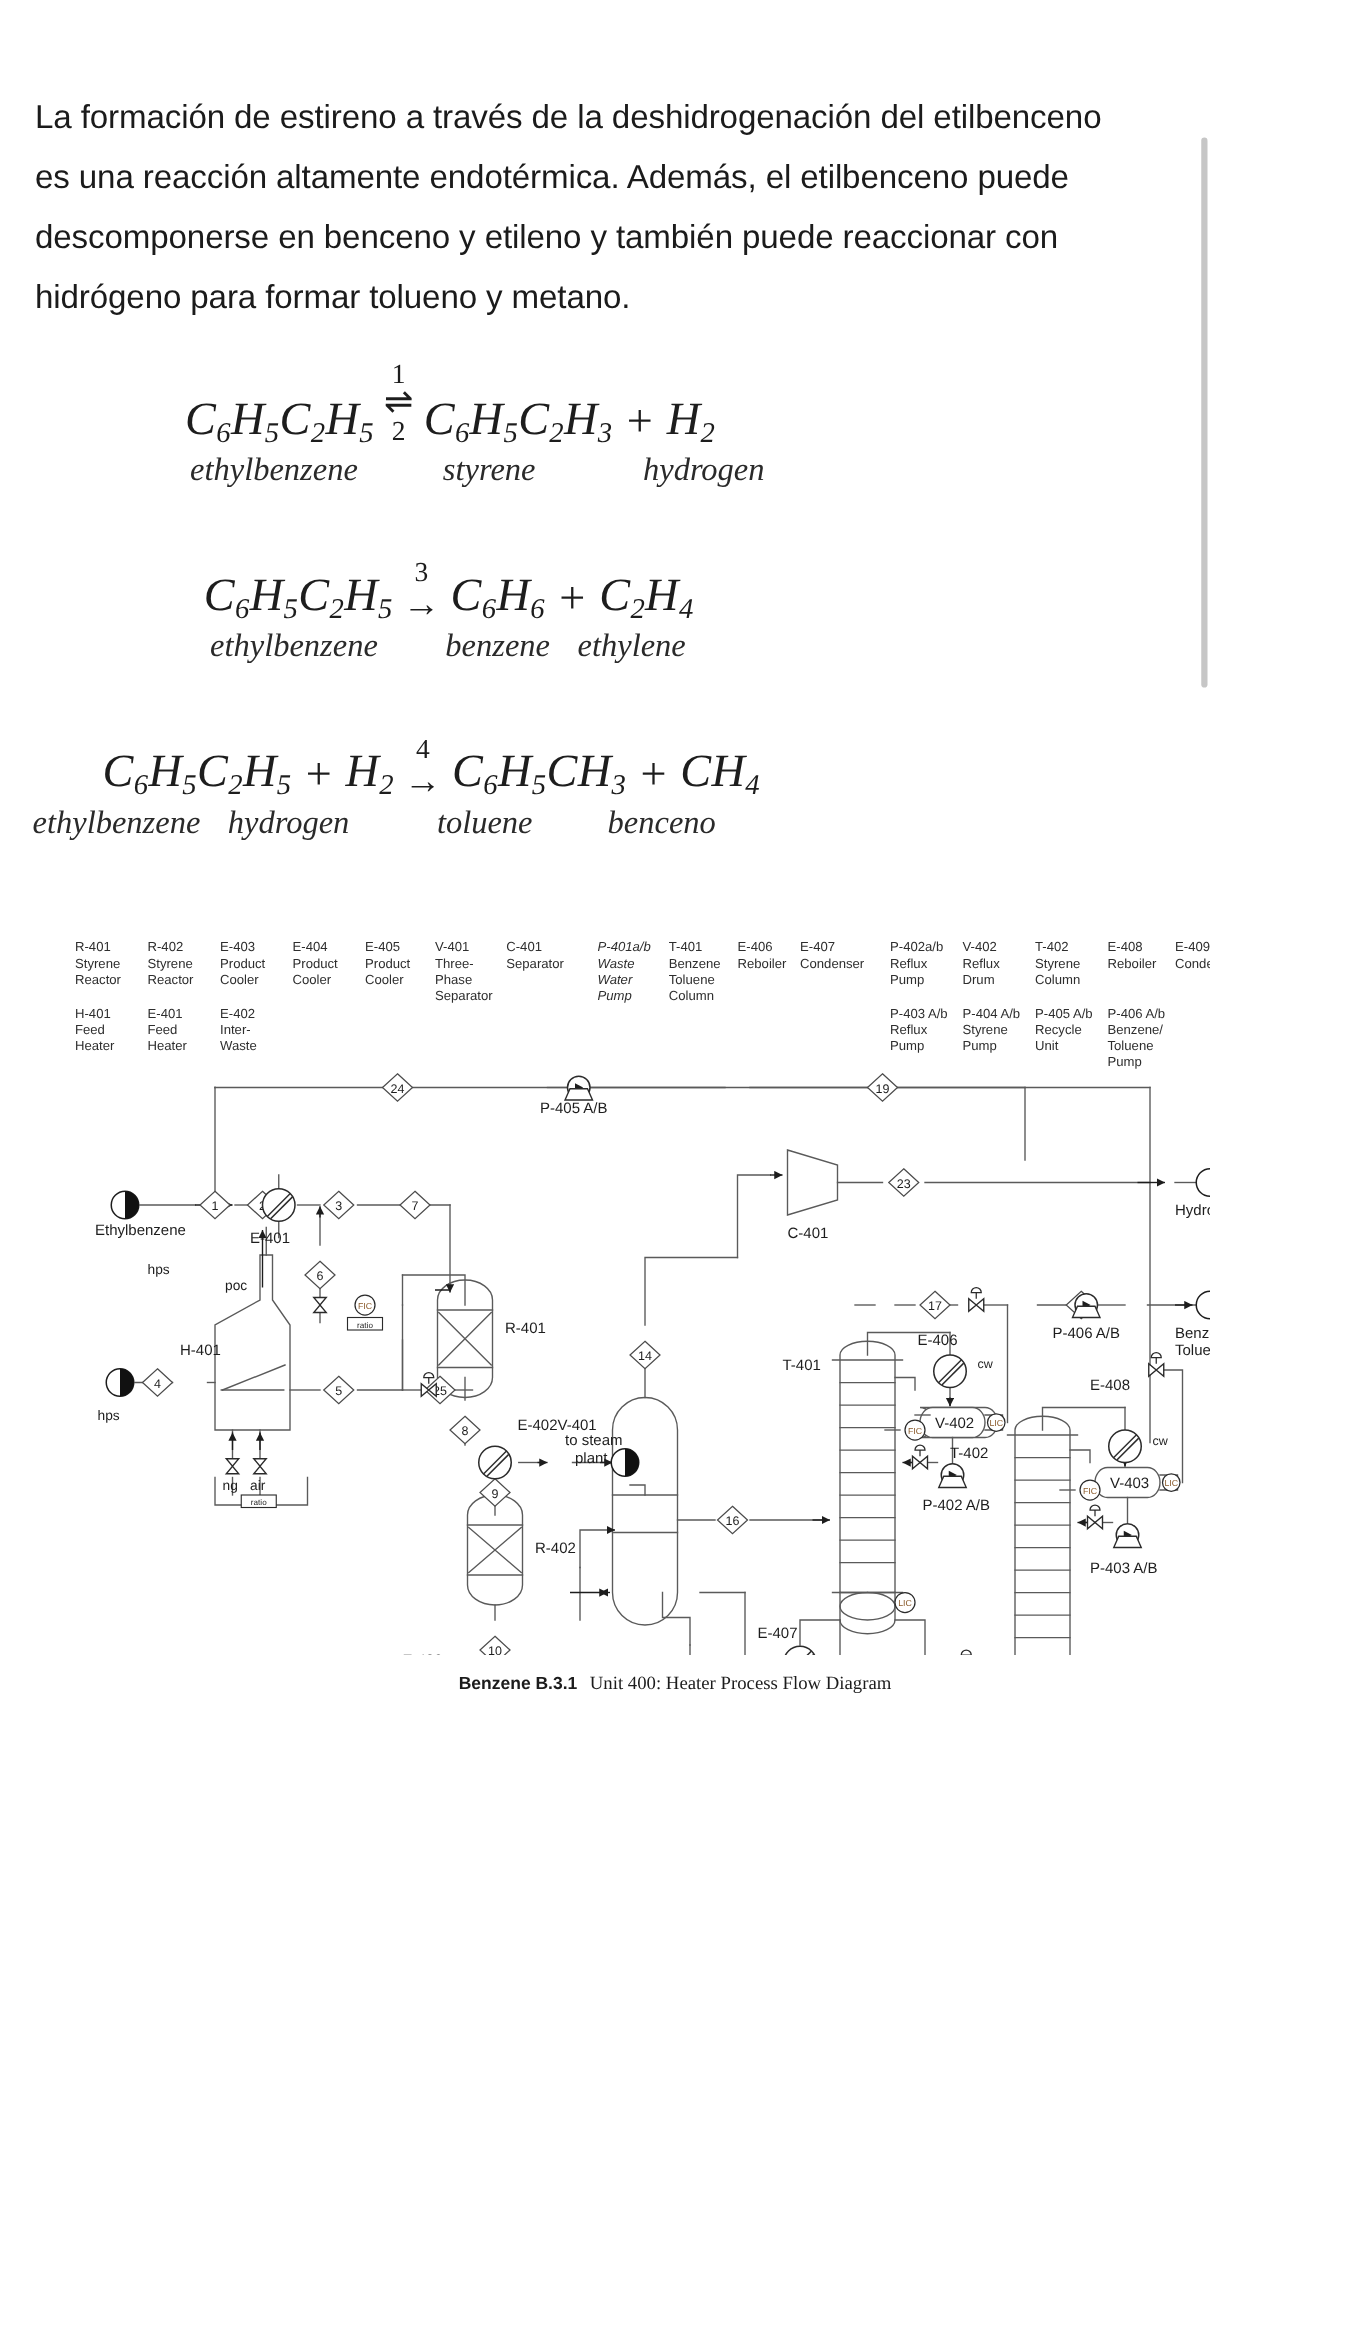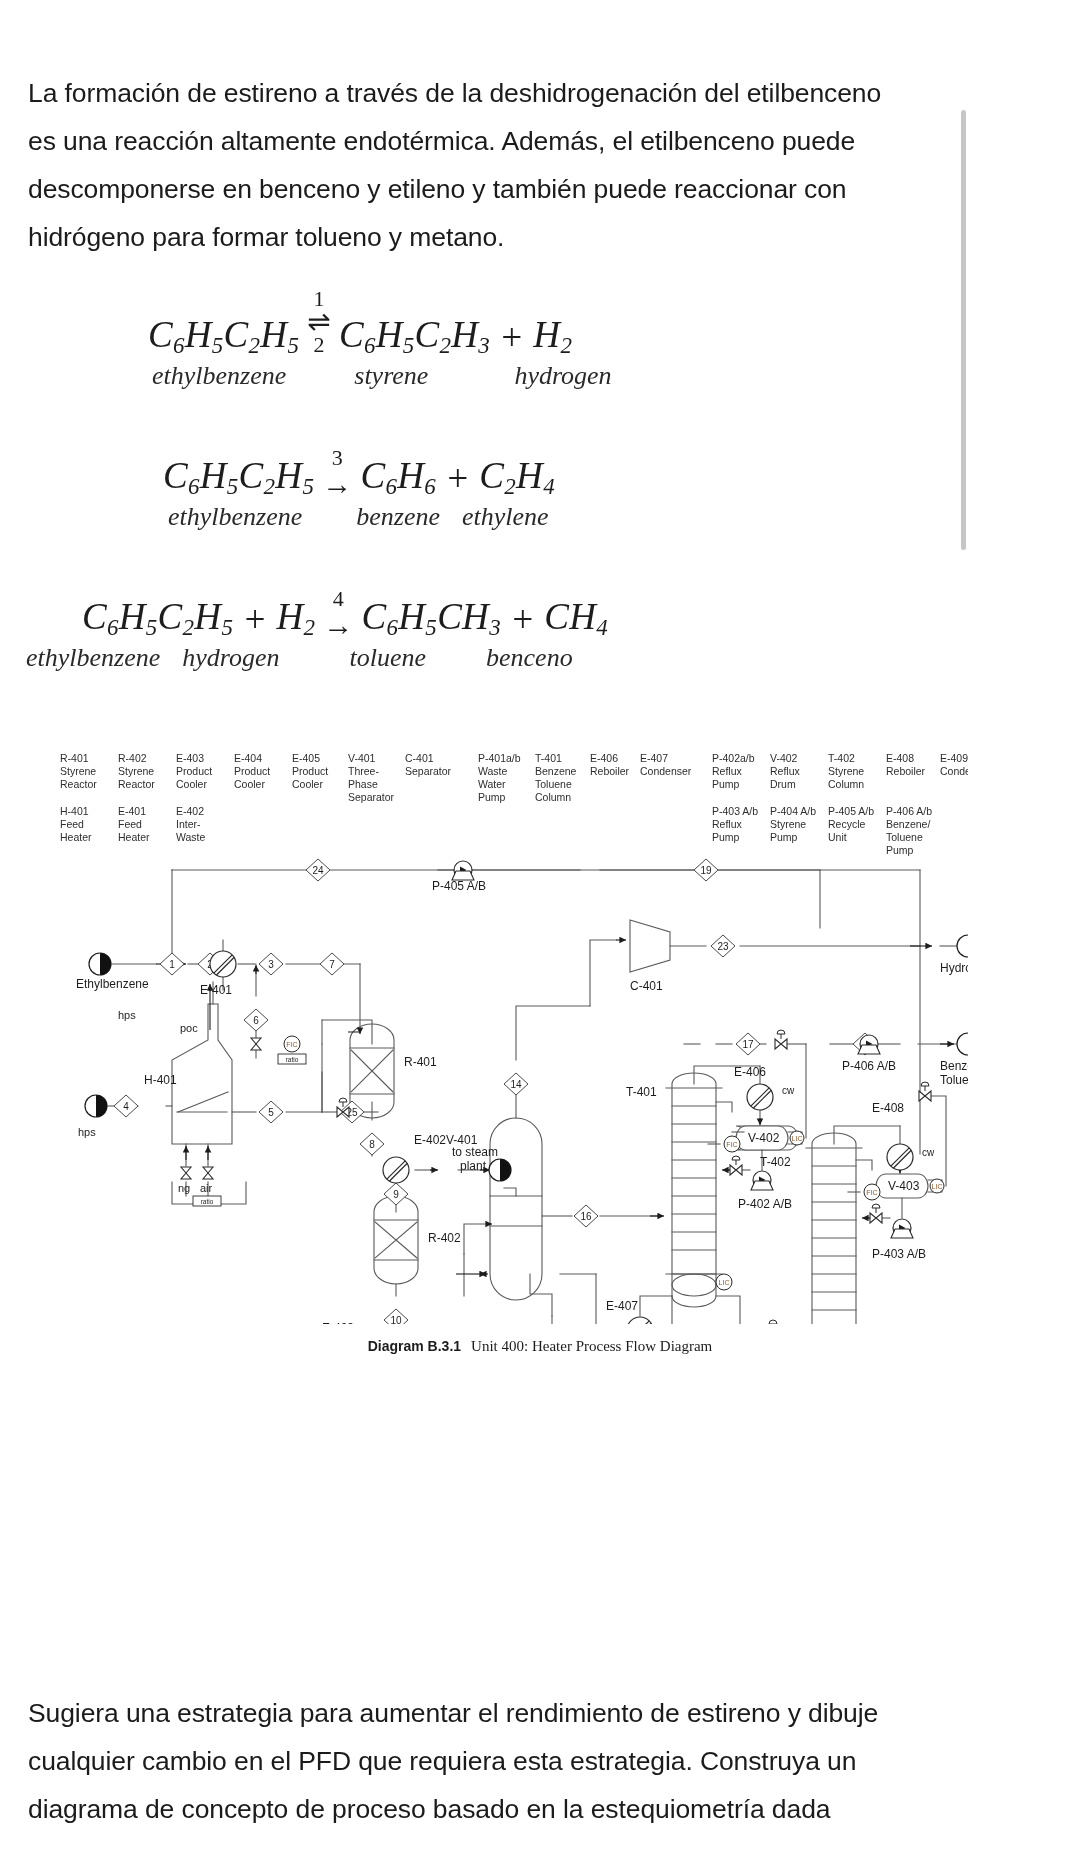--- a/index.html
+++ b/index.html
@@ -265,21 +265,21 @@
       <div class="legend-col" style="left:116px; top:0px;"><span>E-403</span><br><span style="white-space:pre-line">Product
 Cooler</span></div>
       <div class="legend-col" style="left:174px; top:0px;"><span>E-404</span><br><span style="white-space:pre-line">Product
 Cooler</span></div>
       <div class="legend-col" style="left:232px; top:0px;"><span>E-405</span><br><span style="white-space:pre-line">Product
 Cooler</span></div>
       <div class="legend-col" style="left:288px; top:0px;"><span>V-401</span><br><span style="white-space:pre-line">Three-
 Phase
 Separator</span></div>
       <div class="legend-col" style="left:345px; top:0px;"><span>C-401</span><br><span style="white-space:pre-line">Separator</span></div>
-      <div class="legend-col" style="left:418px; top:0px;"><span>P-401a/b</span><br><span style="white-space:pre-line">Waste
+      <div class="legend-col" style="left:418px; top:0px;font-style:italic;"><span>P-401a/b</span><br><span style="white-space:pre-line">Waste
 Water
 Pump</span></div>
       <div class="legend-col" style="left:475px; top:0px;"><span>T-401</span><br><span style="white-space:pre-line">Benzene
 Toluene
 Column</span></div>
       <div class="legend-col" style="left:530px; top:0px;"><span>E-406</span><br><span style="white-space:pre-line">Reboiler</span></div>
       <div class="legend-col" style="left:580px; top:0px;"><span>E-407</span><br><span style="white-space:pre-line">Condenser</span></div>
       <div class="legend-col" style="left:652px; top:0px;"><span>P-402a/b</span><br><span style="white-space:pre-line">Reflux
 Pump</span></div>
       <div class="legend-col" style="left:710px; top:0px;"><span>V-402</span><br><span style="white-space:pre-line">Reflux
@@ -800,19 +800,18 @@
           <text x="880" y="128">Hydrogen</text>
           <text x="880" y="226">Benzene</text>
           <text x="880" y="240">Toluene</text>
           <text x="884" y="568">Styrene</text>
           <text x="872" y="656">Wastewater</text>
         </g>
       </svg>
     </div>
 
     <div class="fig-caption">
-      <b>Diagram B.3.1</b><span class="cap-text">Unit 400: Heater Process Flow Diagram</span>
+      <b>Benzene B.3.1</b><span class="cap-text">Unit 400: Heater Process Flow Diagram</span>
     </div>
   </div>
 
-  <p class="prose prose-bottom">Sugiera una estrategia para aumentar el rendimiento de estireno y dibuje cualquier cambio en el PFD que requiera esta estrategia. Construya un diagrama de concepto de proceso basado en la estequiometría dada</p>
 
 </div>
 
 </body></html>

